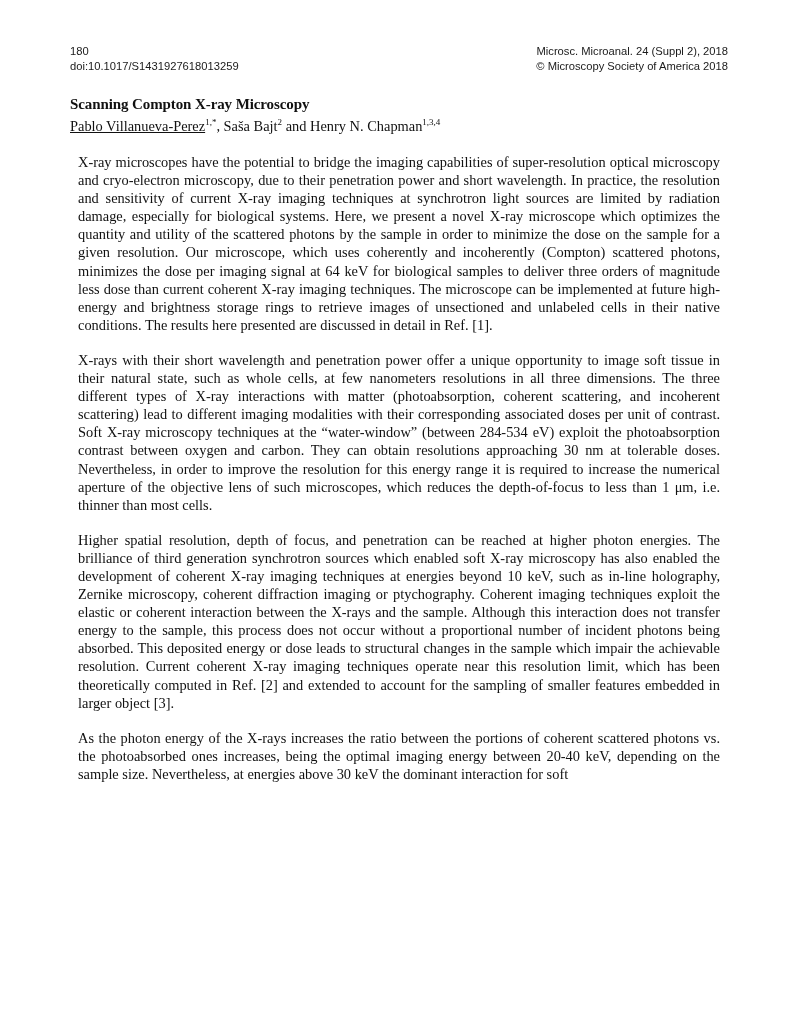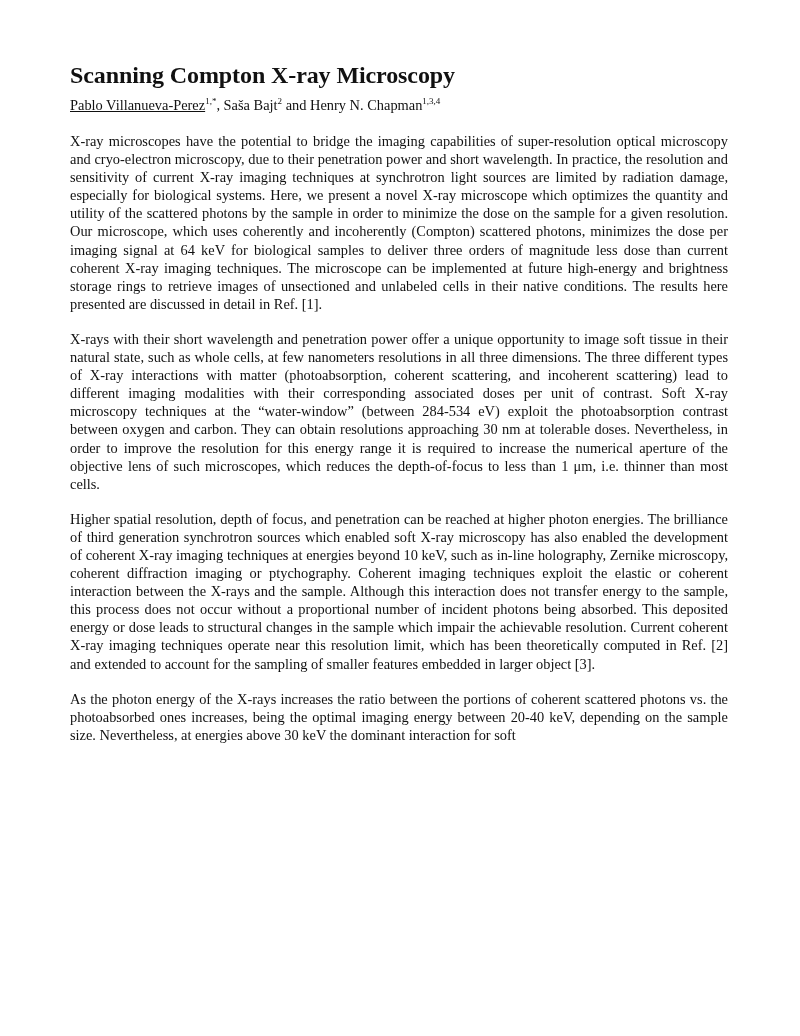--- a/index.html
+++ b/index.html
@@ -26,55 +26,65 @@
       line-height: 14.5px;
       color: #1a1a1a;
       display: flex;
       justify-content: space-between;
     }
     .header .left, .header .right { display: flex; flex-direction: column; }
     .header .right { text-align: right; }
     .title {
       font-family: "Liberation Serif", serif;
       font-weight: bold;
-      font-size: 24px;
+      font-size: 15px;
       margin-top: 20px;
       line-height: 22px;
       letter-spacing: -0.1px;
     }
     .authors {
       font-family: "Liberation Serif", serif;
       font-size: 14.4px;
-      margin-top: 10px;
+      margin-top: 2px;
       line-height: 18px;
     }
     .authors .underline { text-decoration: underline; }
     .authors sup { font-size: 9px; vertical-align: 6px; line-height: 0; }
     .affiliations {
       font-family: "Liberation Serif", serif;
       font-size: 14.4px;
       margin-top: 14px;
       line-height: 17.8px;
     }
     .affiliations .aff sup { font-size: 9px; vertical-align: 6px; line-height: 0; margin-right: 3px; }
     .body-text {
       font-family: "Liberation Serif", serif;
       font-size: 14.4px;
       line-height: 18.1px;
       text-align: justify;
-      margin: 0;
+      margin: 8px;
     }
     .para { margin-top: 17px; }
     .para:first-of-type { margin-top: 18px; }
   </style>
 </head>
 <body>
 
 <div class="page">
 
+  <div class="header">
+    <div class="left">
+      <span>180</span>
+      <span>doi:10.1017/S1431927618013259</span>
+    </div>
+    <div class="right">
+      <span>Microsc. Microanal. 24 (Suppl 2), 2018</span>
+      <span>© Microscopy Society of America 2018</span>
+    </div>
+  </div>
 
   <div class="title">Scanning Compton X-ray Microscopy</div>
 
   <div class="authors">
     <span><span class="underline">Pablo Villanueva-Perez</span><sup>1,*</sup><span>, </span></span><span><span>Saša Bajt</span><sup>2</sup><span> and </span></span><span><span>Henry N. Chapman</span><sup>1,3,4</sup></span>
   </div>
 
   <div class="affiliations">
   </div>
 

